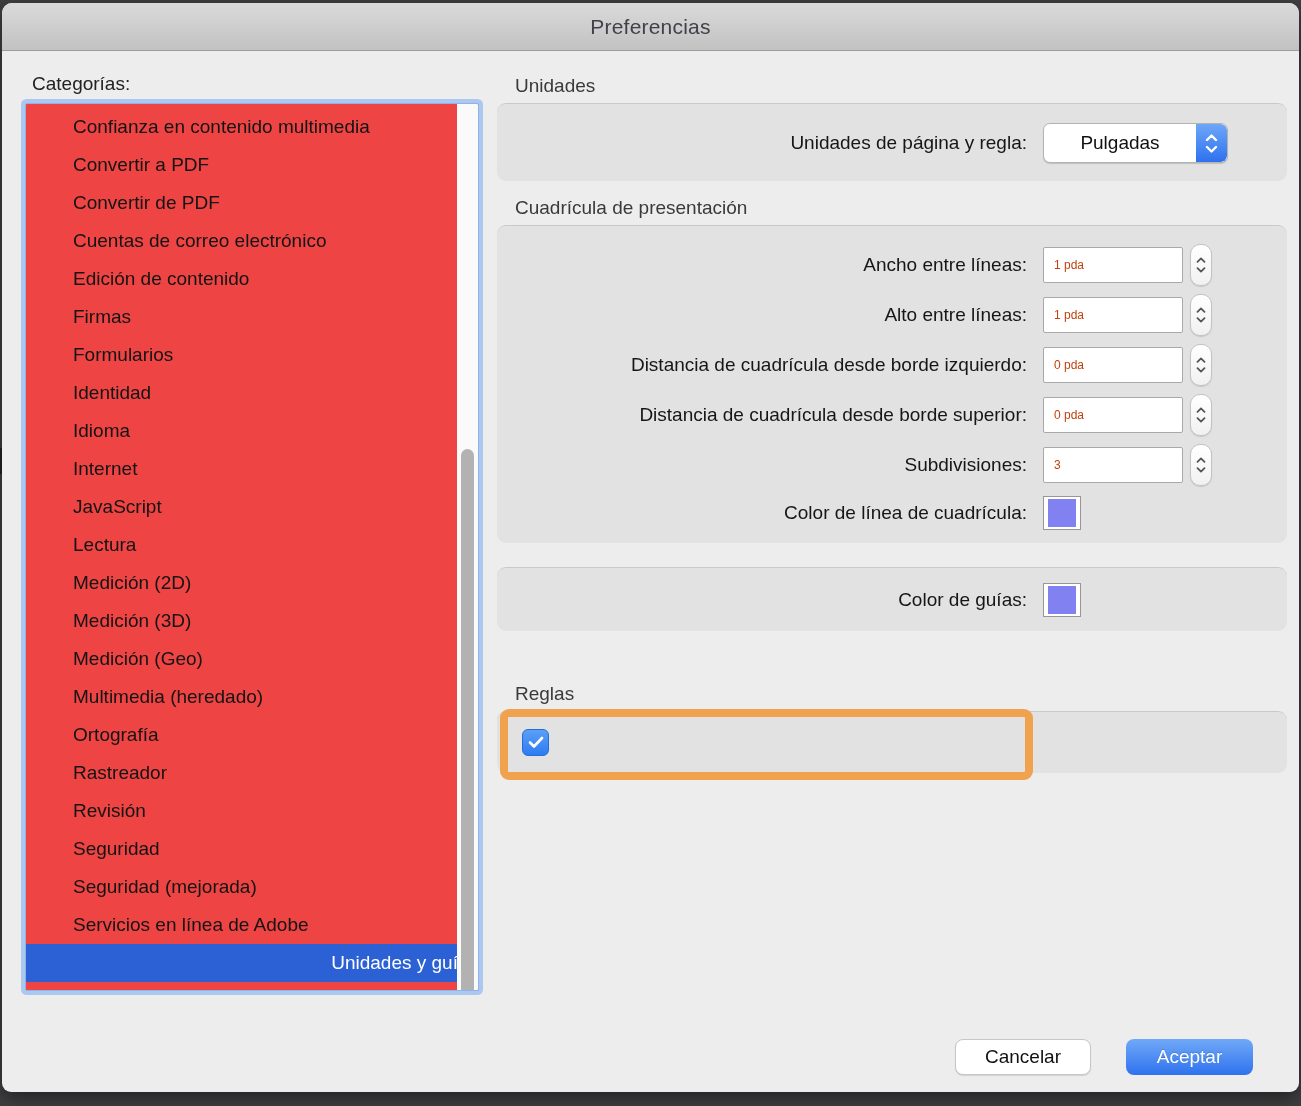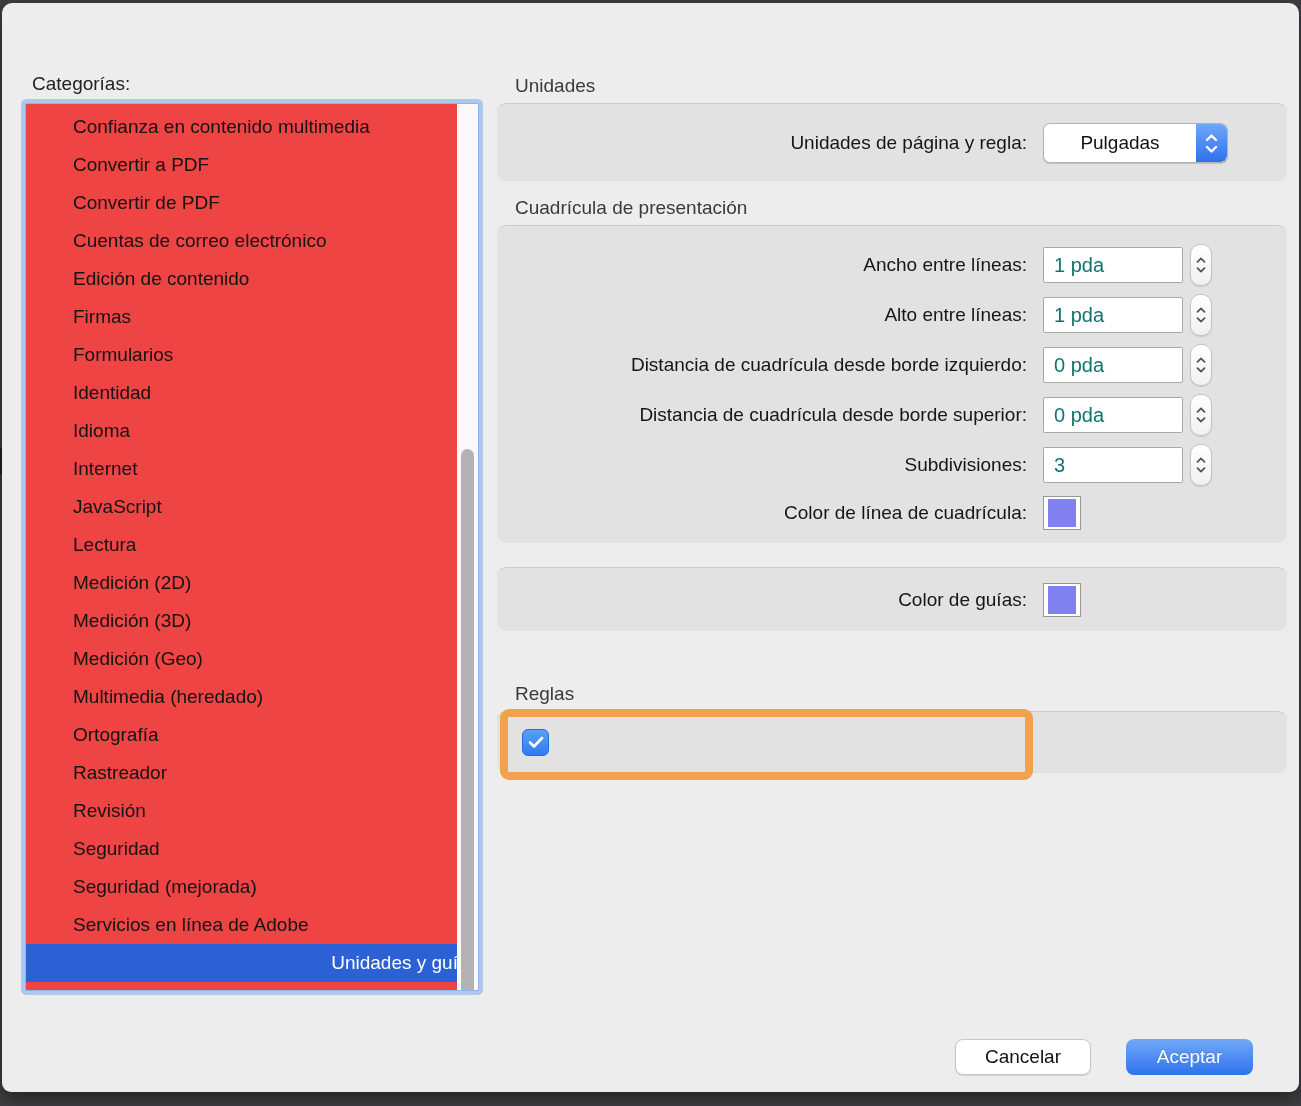--- a/index.html
+++ b/index.html
@@ -30,21 +30,21 @@
 
   
   .section-title{position:absolute;left:513px;font-size:19px;color:#3a3a3a;}
   .panel{position:absolute;left:495px;width:790px;background:#e2e2e2;border-radius:9px;
          border-top:1px solid #c9c9c9;box-sizing:border-box;}
   .row{display:flex;align-items:center;height:50px;}
   .row .lbl{width:530px;text-align:right;font-size:19px;color:#161616;flex:none;}
   .row .ctrl{margin-left:16px;display:flex;align-items:center;}
 
   .textfield{width:128px;height:34px;border:1px solid #a9a9a9;border-radius:2px;background:#fff;
-             font-family:inherit;font-size:20px;color:#0f766e;padding:0 0 0 10px;outline:none;}
+             font-family:inherit;font-size:12px;color:#c2410c;padding:0 0 0 10px;outline:none;}
   .stepper{width:20px;height:40px;margin-left:7px;background:linear-gradient(#fff,#f1f1f1);
            border:1px solid #c3c3c3;border-radius:10px;box-shadow:0 1px 1px rgba(0,0,0,.12);
            display:flex;flex-direction:column;align-items:center;justify-content:center;gap:4px;}
   .stepper svg{display:block;}
 
   .popup{width:183px;height:38px;background:#fff;border:1px solid #b3b3b3;border-radius:7px;
          box-shadow:0 1px 1px rgba(0,0,0,.15);display:flex;align-items:center;overflow:hidden;}
   .popup .val{flex:1;text-align:center;font-size:19px;color:#111;}
   .popup .cap{width:31px;height:100%;background:linear-gradient(#6ea7f8,#2e71ee);
               display:flex;flex-direction:column;align-items:center;justify-content:center;gap:3px;
@@ -74,20 +74,23 @@
   .edge-artifact{position:absolute;left:0;top:448px;width:4px;height:26px;background:#232323;}
 </style>
 </head>
 <body>
 
 <div id="stage">
   <div class="edge-artifact"></div>
 
   <div class="dialog">
 
+    <div class="titlebar">
+      <div class="title">Preferencias</div>
+    </div>
 
     <div class="cat-label">Categorías:</div>
     <div class="catlist">
       <div class="rows" id="cat-rows">
           <div class="cat-item">Confianza en contenido multimedia</div>
           <div class="cat-item">Convertir a PDF</div>
           <div class="cat-item">Convertir de PDF</div>
           <div class="cat-item">Cuentas de correo electrónico</div>
           <div class="cat-item">Edición de contenido</div>
           <div class="cat-item">Firmas</div>

